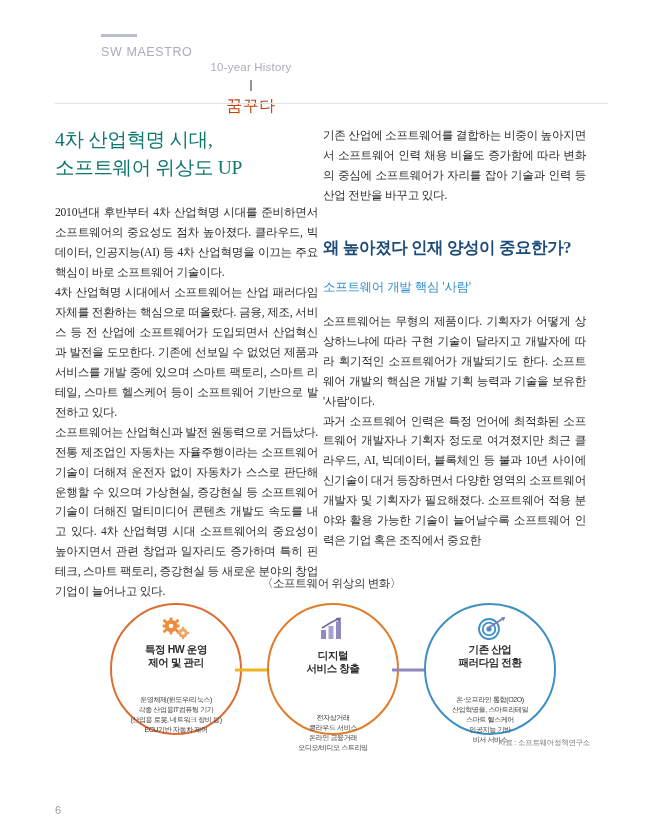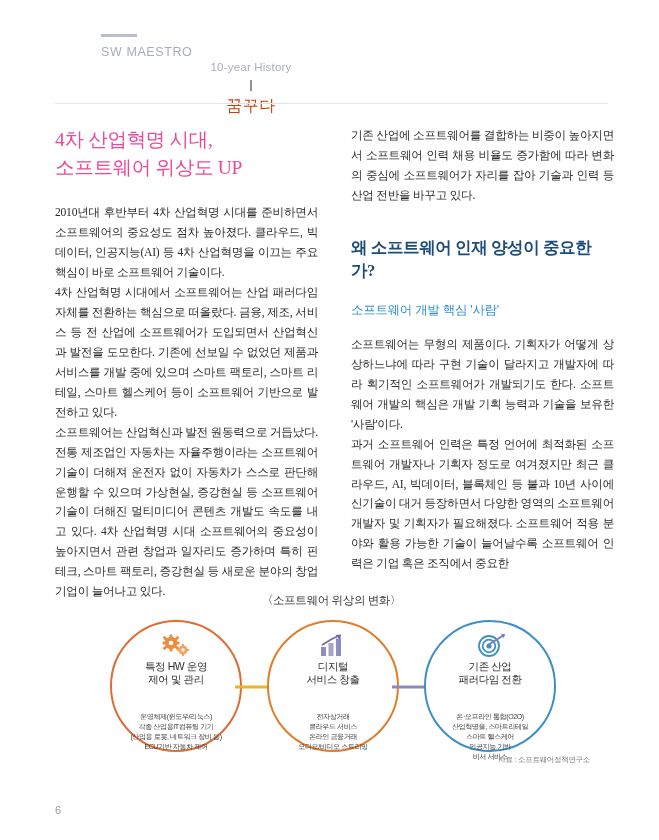--- a/index.html
+++ b/index.html
@@ -72,28 +72,28 @@
     background: #dfe3ea;
   }
 
   
   .col {
     position: absolute;
     top: 126px;
     width: 263px;
   }
   .col-left  { left: 55px; }
-  .col-right { left: 351px; }
+  .col-right { left: 323px; }
 
   h1.title-main {
     margin: 0 0 22px 0;
     font-size: 19.5px;
     font-weight: normal;
     line-height: 1.42;
-    color: #ec4899;
+    color: #0f766e;
     letter-spacing: -0.3px;
   }
   h2.title-section {
     margin: 0 0 20px 0;
     font-size: 16.5px;
     font-weight: bold;
     line-height: 1.4;
     color: #1d4c79;
     letter-spacing: -0.4px;
   }
@@ -113,21 +113,21 @@
     text-justify: inter-character;
     letter-spacing: -0.25px;
     color: #2b2b2b;
   }
   .spacer-block { height: 30px; }
 
   
   .diagram {
     position: absolute;
     left: 55px;
-    top: 593px;
+    top: 576px;
     width: 553px;
     height: 200px;
   }
   .diagram-title {
     text-align: center;
     font-size: 11.5px;
     color: #333;
     letter-spacing: -0.3px;
     margin-bottom: 4px;
   }
@@ -146,28 +146,28 @@
     flex-direction: column;
     align-items: center;
     justify-content: flex-start;
     padding-top: 12px;
     background: #ffffff;
   }
   .node-1 { left: 55px;  border: 2.5px solid #e2703a; }
   .node-2 { left: 212px; border: 2.5px solid #e08a2e; }
   .node-3 { left: 369px; border: 2.5px solid #2f88b5; }
   .node-1 { border-color: #dd6d33; }
-  .node-2 { border-color: #e07d2a; }
+  .node-2 { border-color: #e07d2a; gap: 6px; }
   .node-3 { border-color: #3d8fc4; }
 
   .node-icon { height: 26px; display: flex; align-items: center; justify-content: center; }
   .node-title {
     font-family: "Liberation Sans", "DejaVu Sans", sans-serif;
     font-size: 10.5px;
-    font-weight: normal;
+    font-weight: bold;
     color: #2d2d2d;
     text-align: center;
     line-height: 1.28;
     letter-spacing: -0.4px;
     margin-top: 2px;
   }
   .node-rule {
     width: 88px;
     height: 1px;
     background: #9aa0a8;
@@ -232,21 +232,21 @@
   <h1 class="title-main" style="white-space: pre-line;">4차 산업혁명 시대,
 소프트웨어 위상도 UP</h1>
   <p class="body-text">2010년대 후반부터 4차 산업혁명 시대를 준비하면서 소프트웨어의 중요성도 점차 높아졌다. 클라우드, 빅데이터, 인공지능(AI) 등 4차 산업혁명을 이끄는 주요 핵심이 바로 소프트웨어 기술이다.</p>
   <p class="body-text">4차 산업혁명 시대에서 소프트웨어는 산업 패러다임 자체를 전환하는 핵심으로 떠올랐다. 금융, 제조, 서비스 등 전 산업에 소프트웨어가 도입되면서 산업혁신과 발전을 도모한다. 기존에 선보일 수 없었던 제품과 서비스를 개발 중에 있으며 스마트 팩토리, 스마트 리테일, 스마트 헬스케어 등이 소프트웨어 기반으로 발전하고 있다.</p>
   <p class="body-text">소프트웨어는 산업혁신과 발전 원동력으로 거듭났다. 전통 제조업인 자동차는 자율주행이라는 소프트웨어 기술이 더해져 운전자 없이 자동차가 스스로 판단해 운행할 수 있으며 가상현실, 증강현실 등 소프트웨어 기술이 더해진 멀티미디어 콘텐츠 개발도 속도를 내고 있다. 4차 산업혁명 시대 소프트웨어의 중요성이 높아지면서 관련 창업과 일자리도 증가하며  특히 핀테크, 스마트 팩토리, 증강현실 등 새로운 분야의 창업기업이 늘어나고 있다.</p>
 </div>
 
 <div class="col col-right">
   <p class="body-text">기존 산업에 소프트웨어를 결합하는 비중이 높아지면서 소프트웨어 인력 채용 비율도 증가함에 따라 변화의 중심에 소프트웨어가 자리를 잡아 기술과 인력 등 산업 전반을 바꾸고 있다.</p>
   <div class="spacer-block"></div>
-  <h2 class="title-section">왜 소프트웨어 인재 양성이 중요한가?</h2>
+  <h2 class="title-section">왜 높아졌다 인재 양성이 중요한가?</h2>
   <h3 class="title-sub">소프트웨어 개발 핵심 '사람'</h3>
   <p class="body-text">소프트웨어는 무형의 제품이다. 기획자가 어떻게 상상하느냐에 따라 구현 기술이 달라지고 개발자에 따라 획기적인 소프트웨어가 개발되기도 한다. 소프트웨어 개발의 핵심은 개발 기획 능력과 기술을 보유한 '사람'이다.</p>
   <p class="body-text">과거 소프트웨어 인력은 특정 언어에 최적화된 소프트웨어 개발자나 기획자 정도로 여겨졌지만 최근 클라우드, AI, 빅데이터, 블록체인 등 불과 10년 사이에 신기술이 대거 등장하면서 다양한 영역의 소프트웨어 개발자 및 기획자가 필요해졌다. 소프트웨어 적용 분야와 활용 가능한 기술이 늘어날수록 소프트웨어 인력은 기업 혹은 조직에서 중요한</p>
 </div>
 
 <div class="diagram">
   <div class="diagram-title">〈소프트웨어 위상의 변화〉</div>
 
   <div class="diagram-stage">
 

